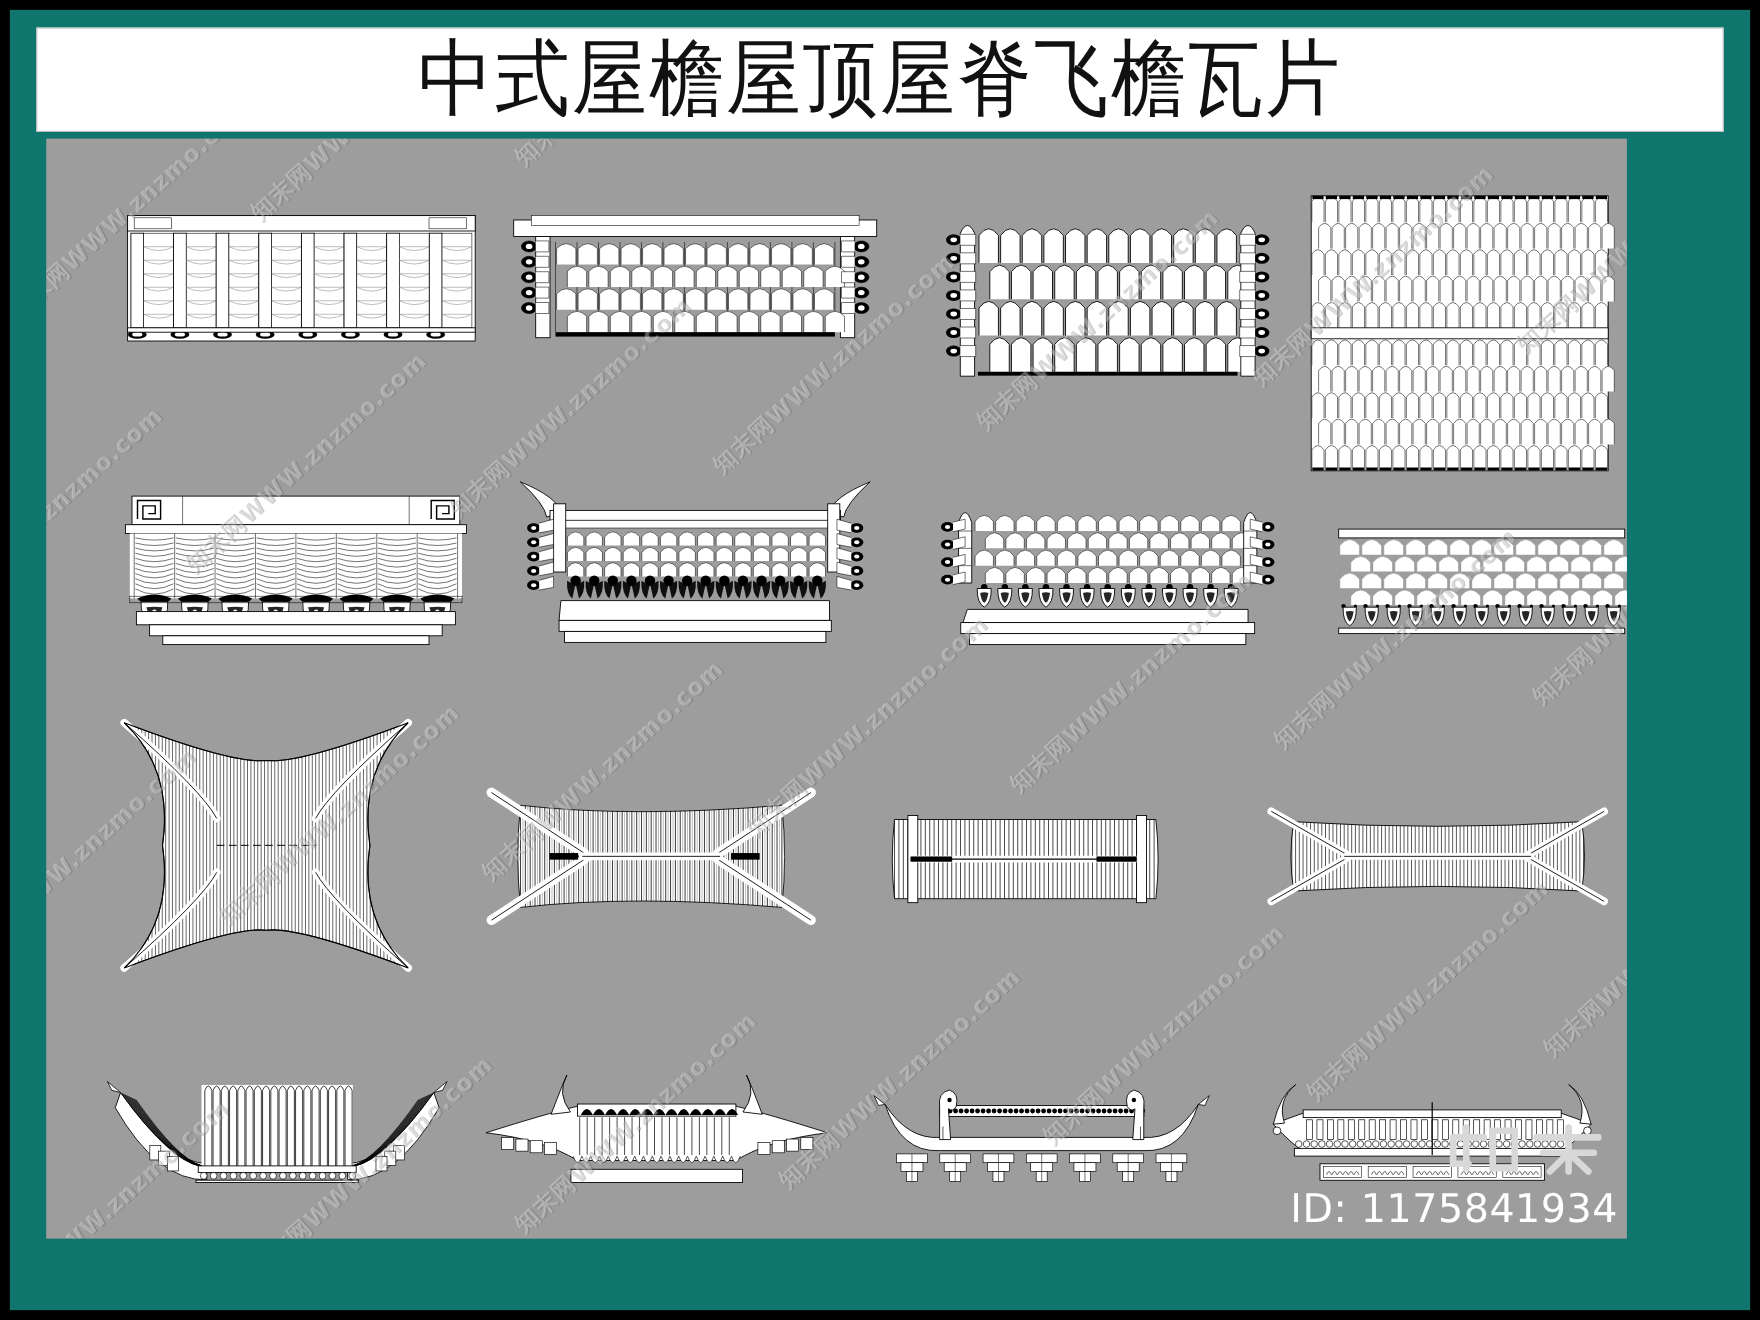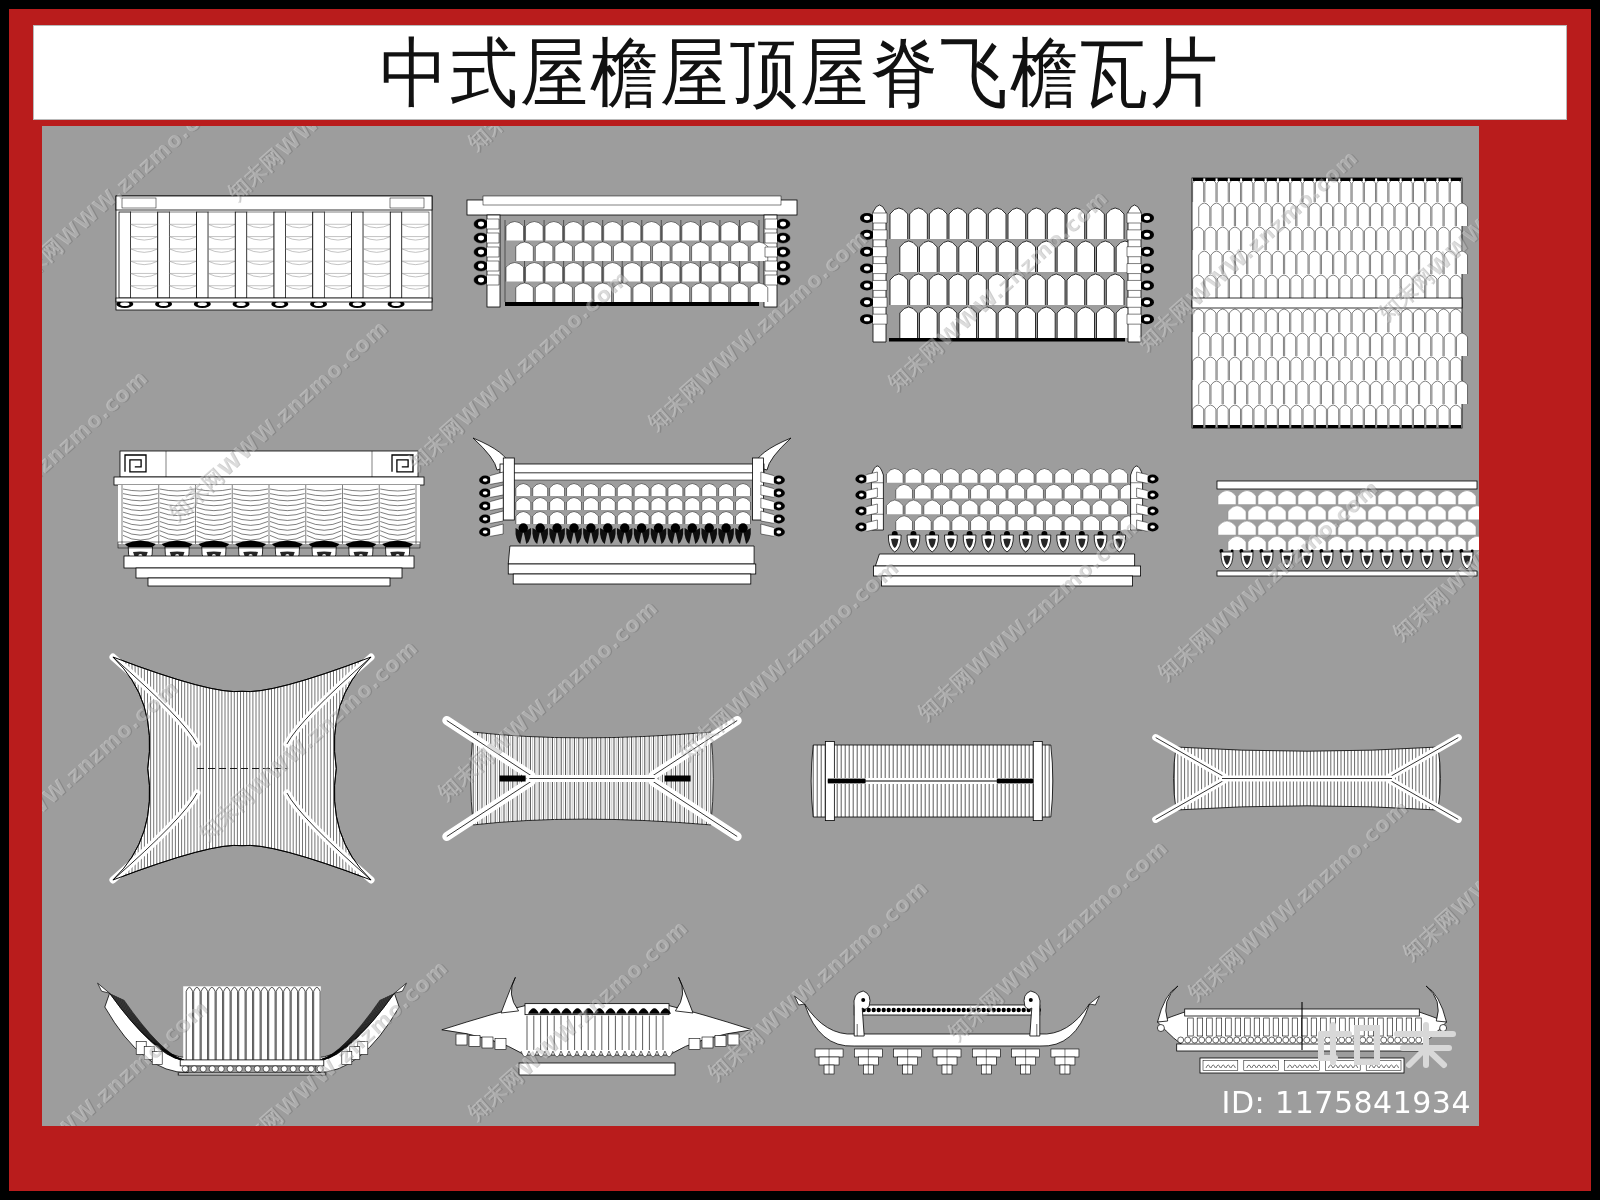--- a/index.html
+++ b/index.html
@@ -10,21 +10,21 @@
     background: #ffffff;
     font-family: "Liberation Sans", sans-serif;
     overflow: hidden;
   }
 
   
   #page {
     position: relative;
     width: 1600px;
     height: 1200px;
-    background: #b91c1c;
+    background: #0f766e;
     border: 9px solid #000000;
   }
 
   
   #title-bar {
     position: absolute;
     left: 24px;
     top: 16px;
     width: 1534px;
     height: 95px;
@@ -97,21 +97,21 @@
     width: 150px;
     height: 54px;
     z-index: 7;
   }
   #brand svg { display: block; width: 100%; height: 100%; }
   #id-text {
     position: absolute;
     right: 8px;
     bottom: 6px;
     font-family: "DejaVu Sans", "Liberation Sans", sans-serif;
-    font-size: 30px;
+    font-size: 36px;
     color: #ffffff;
     letter-spacing: 0.5px;
     z-index: 7;
     white-space: nowrap;
   }
 </style>
 </head>
 <body>
 
 <div id="page">

